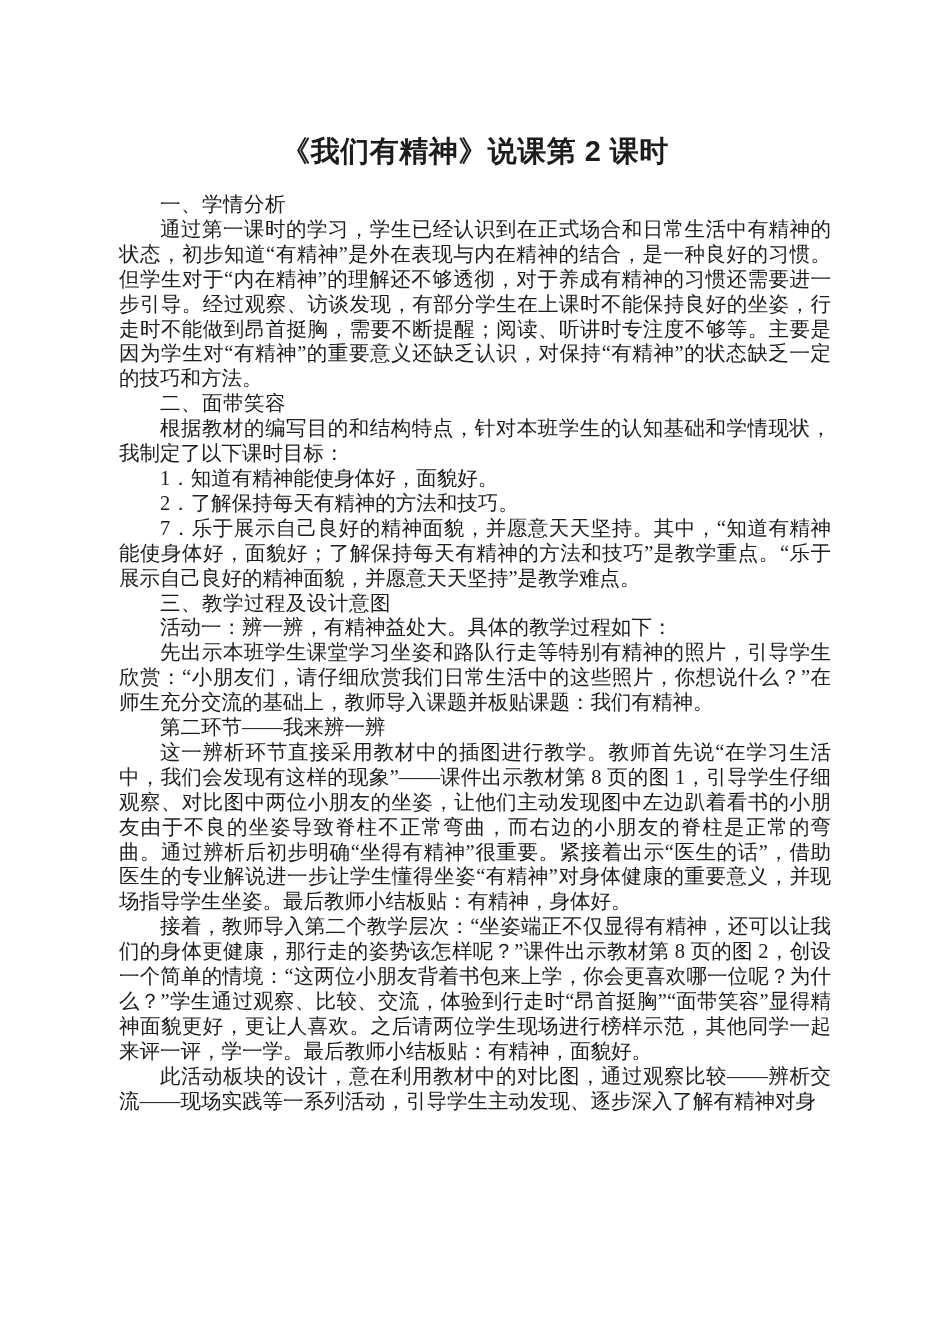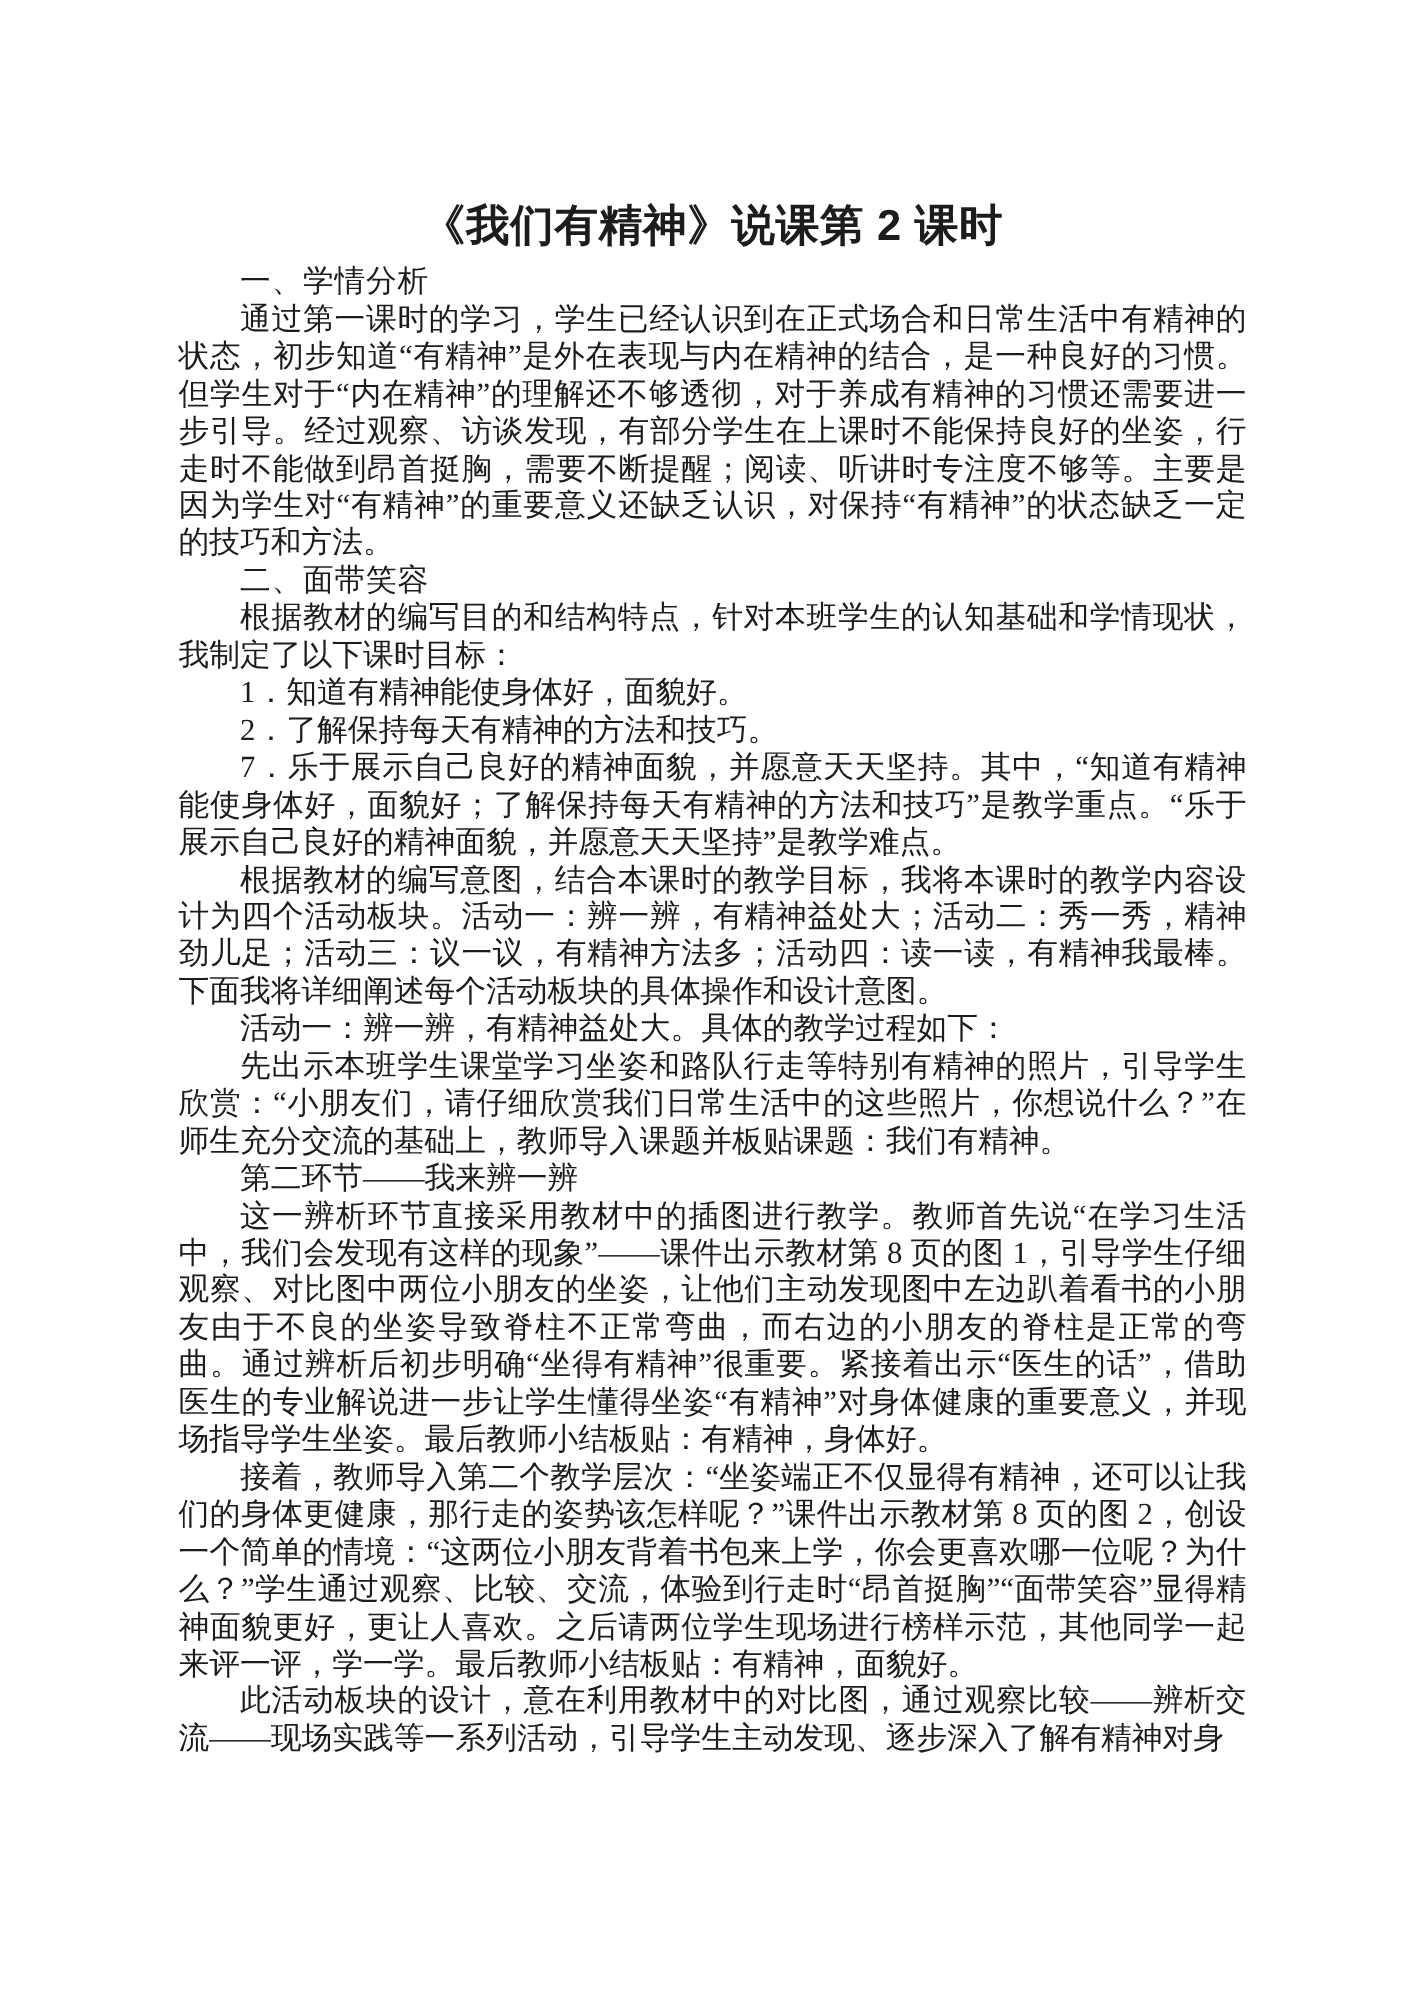--- a/index.html
+++ b/index.html
@@ -11,21 +11,21 @@
     position: relative;
     width: 950px;
     height: 1344px;
     box-sizing: border-box;
     padding: 134px 119px 0 119px;
     background: #ffffff;
     color: #1c1c1c;
     overflow: hidden;
   }
   .doc-title {
-    margin: 0 0 8px 0;
+    margin: 0 0 24px 0;
     font-family: "Liberation Sans", "DejaVu Sans", sans-serif;
     font-weight: bold;
     font-size: 29px;
     line-height: 34px;
     text-align: center;
     letter-spacing: 0.5px;
   }
   .doc-body {
     font-family: "Liberation Serif", "DejaVu Serif", serif;
     font-size: 20.5px;
@@ -49,21 +49,21 @@
 <div class="page" style="background: rgb(255, 255, 255); color: rgb(28, 28, 28);">
   <h1 class="doc-title">《我们有精神》说课第 2 课时</h1>
   <div class="doc-body" id="doc-body">
       <p class="blk heading">一、学情分析</p>
       <p class="blk para">通过第一课时的学习，学生已经认识到在正式场合和日常生活中有精神的状态，初步知道“有精神”是外在表现与内在精神的结合，是一种良好的习惯。但学生对于“内在精神”的理解还不够透彻，对于养成有精神的习惯还需要进一步引导。经过观察、访谈发现，有部分学生在上课时不能保持良好的坐姿，行走时不能做到昂首挺胸，需要不断提醒；阅读、听讲时专注度不够等。主要是因为学生对“有精神”的重要意义还缺乏认识，对保持“有精神”的状态缺乏一定的技巧和方法。</p>
       <p class="blk heading">二、面带笑容</p>
       <p class="blk para">根据教材的编写目的和结构特点，针对本班学生的认知基础和学情现状，我制定了以下课时目标：</p>
       <p class="blk para">1．知道有精神能使身体好，面貌好。</p>
       <p class="blk para">2．了解保持每天有精神的方法和技巧。</p>
       <p class="blk para">7．乐于展示自己良好的精神面貌，并愿意天天坚持。其中，“知道有精神能使身体好，面貌好；了解保持每天有精神的方法和技巧”是教学重点。“乐于展示自己良好的精神面貌，并愿意天天坚持”是教学难点。</p>
-      <p class="blk para">根据教材的编写意图，结合本课时的教学目标，我将本课时的教学内容设计为四个活动板块。活动一：辨一辨，有精神益处大；活动二：秀一秀，精神劲儿足；活动三：议一议，有精神方法多；活动四：读一读，有精神我最棒。下面我将详细阐述每个活动板块的具体操作和设计意图。</p>
+      <p class="blk heading">三、教学过程及设计意图</p>
       <p class="blk para">活动一：辨一辨，有精神益处大。具体的教学过程如下：</p>
       <p class="blk para">先出示本班学生课堂学习坐姿和路队行走等特别有精神的照片，引导学生欣赏：“小朋友们，请仔细欣赏我们日常生活中的这些照片，你想说什么？”在师生充分交流的基础上，教师导入课题并板贴课题：我们有精神。</p>
       <p class="blk para">第二环节——我来辨一辨</p>
       <p class="blk para">这一辨析环节直接采用教材中的插图进行教学。教师首先说“在学习生活中，我们会发现有这样的现象”——课件出示教材第 8 页的图 1，引导学生仔细观察、对比图中两位小朋友的坐姿，让他们主动发现图中左边趴着看书的小朋友由于不良的坐姿导致脊柱不正常弯曲，而右边的小朋友的脊柱是正常的弯曲。通过辨析后初步明确“坐得有精神”很重要。紧接着出示“医生的话”，借助医生的专业解说进一步让学生懂得坐姿“有精神”对身体健康的重要意义，并现场指导学生坐姿。最后教师小结板贴：有精神，身体好。</p>
       <p class="blk para">接着，教师导入第二个教学层次：“坐姿端正不仅显得有精神，还可以让我们的身体更健康，那行走的姿势该怎样呢？”课件出示教材第 8 页的图 2，创设一个简单的情境：“这两位小朋友背着书包来上学，你会更喜欢哪一位呢？为什么？”学生通过观察、比较、交流，体验到行走时“昂首挺胸”“面带笑容”显得精神面貌更好，更让人喜欢。之后请两位学生现场进行榜样示范，其他同学一起来评一评，学一学。最后教师小结板贴：有精神，面貌好。</p>
       <p class="blk para">此活动板块的设计，意在利用教材中的对比图，通过观察比较——辨析交流——现场实践等一系列活动，引导学生主动发现、逐步深入了解有精神对身</p>
     </div>
 </div>
 
 </body></html>

